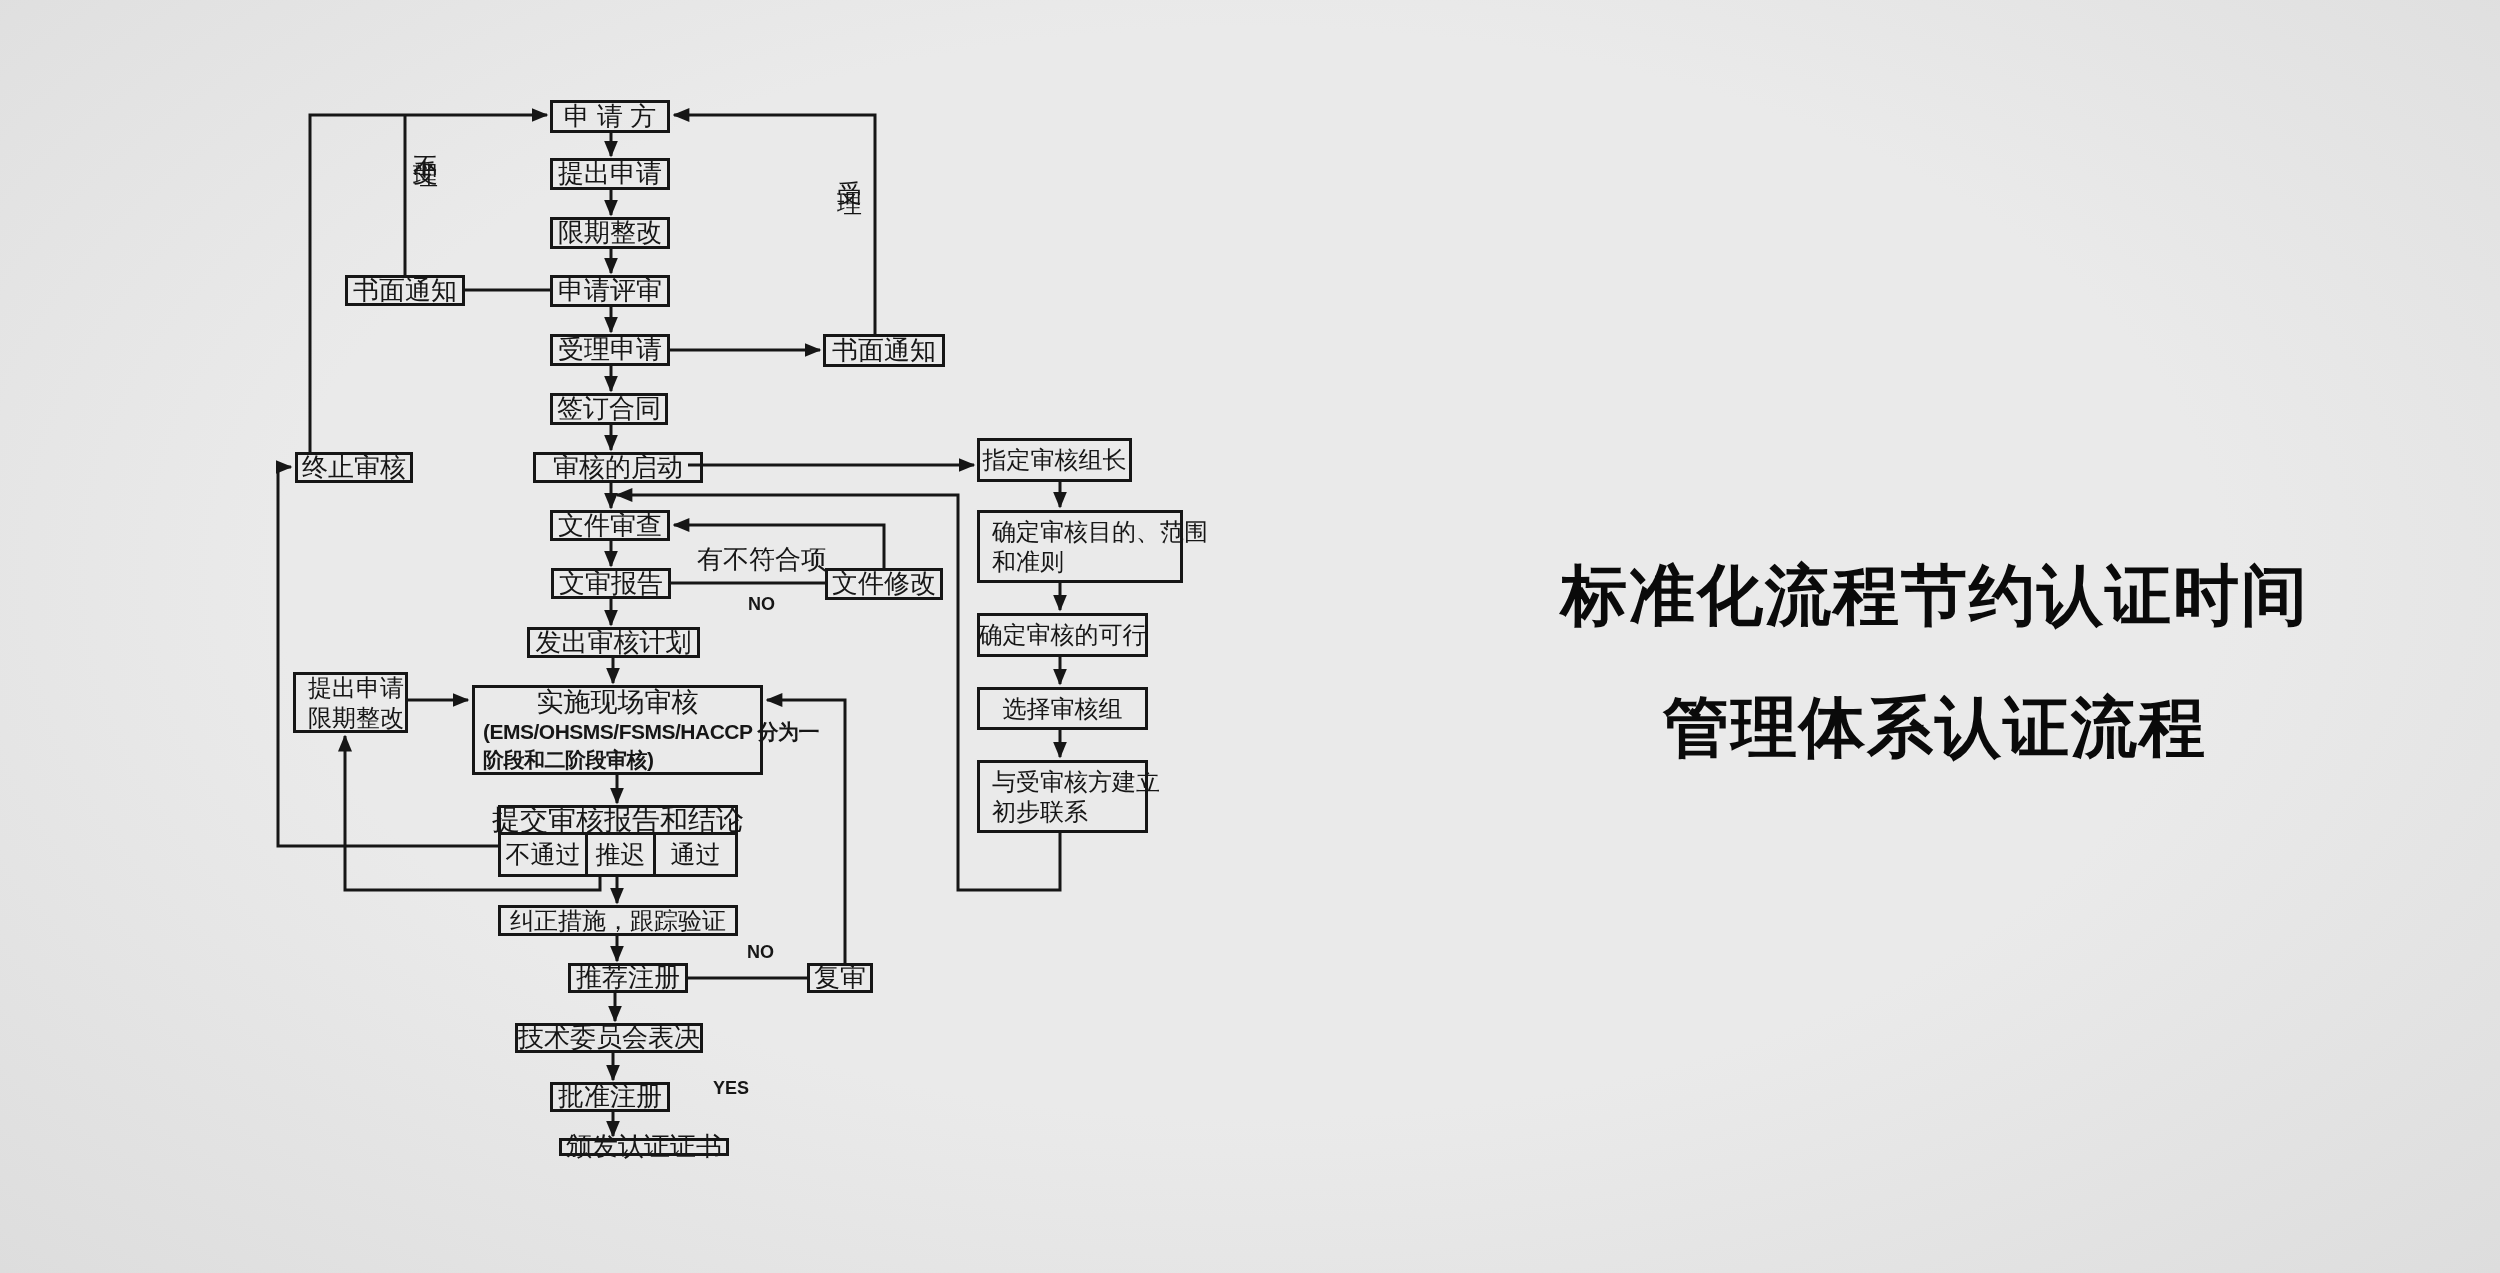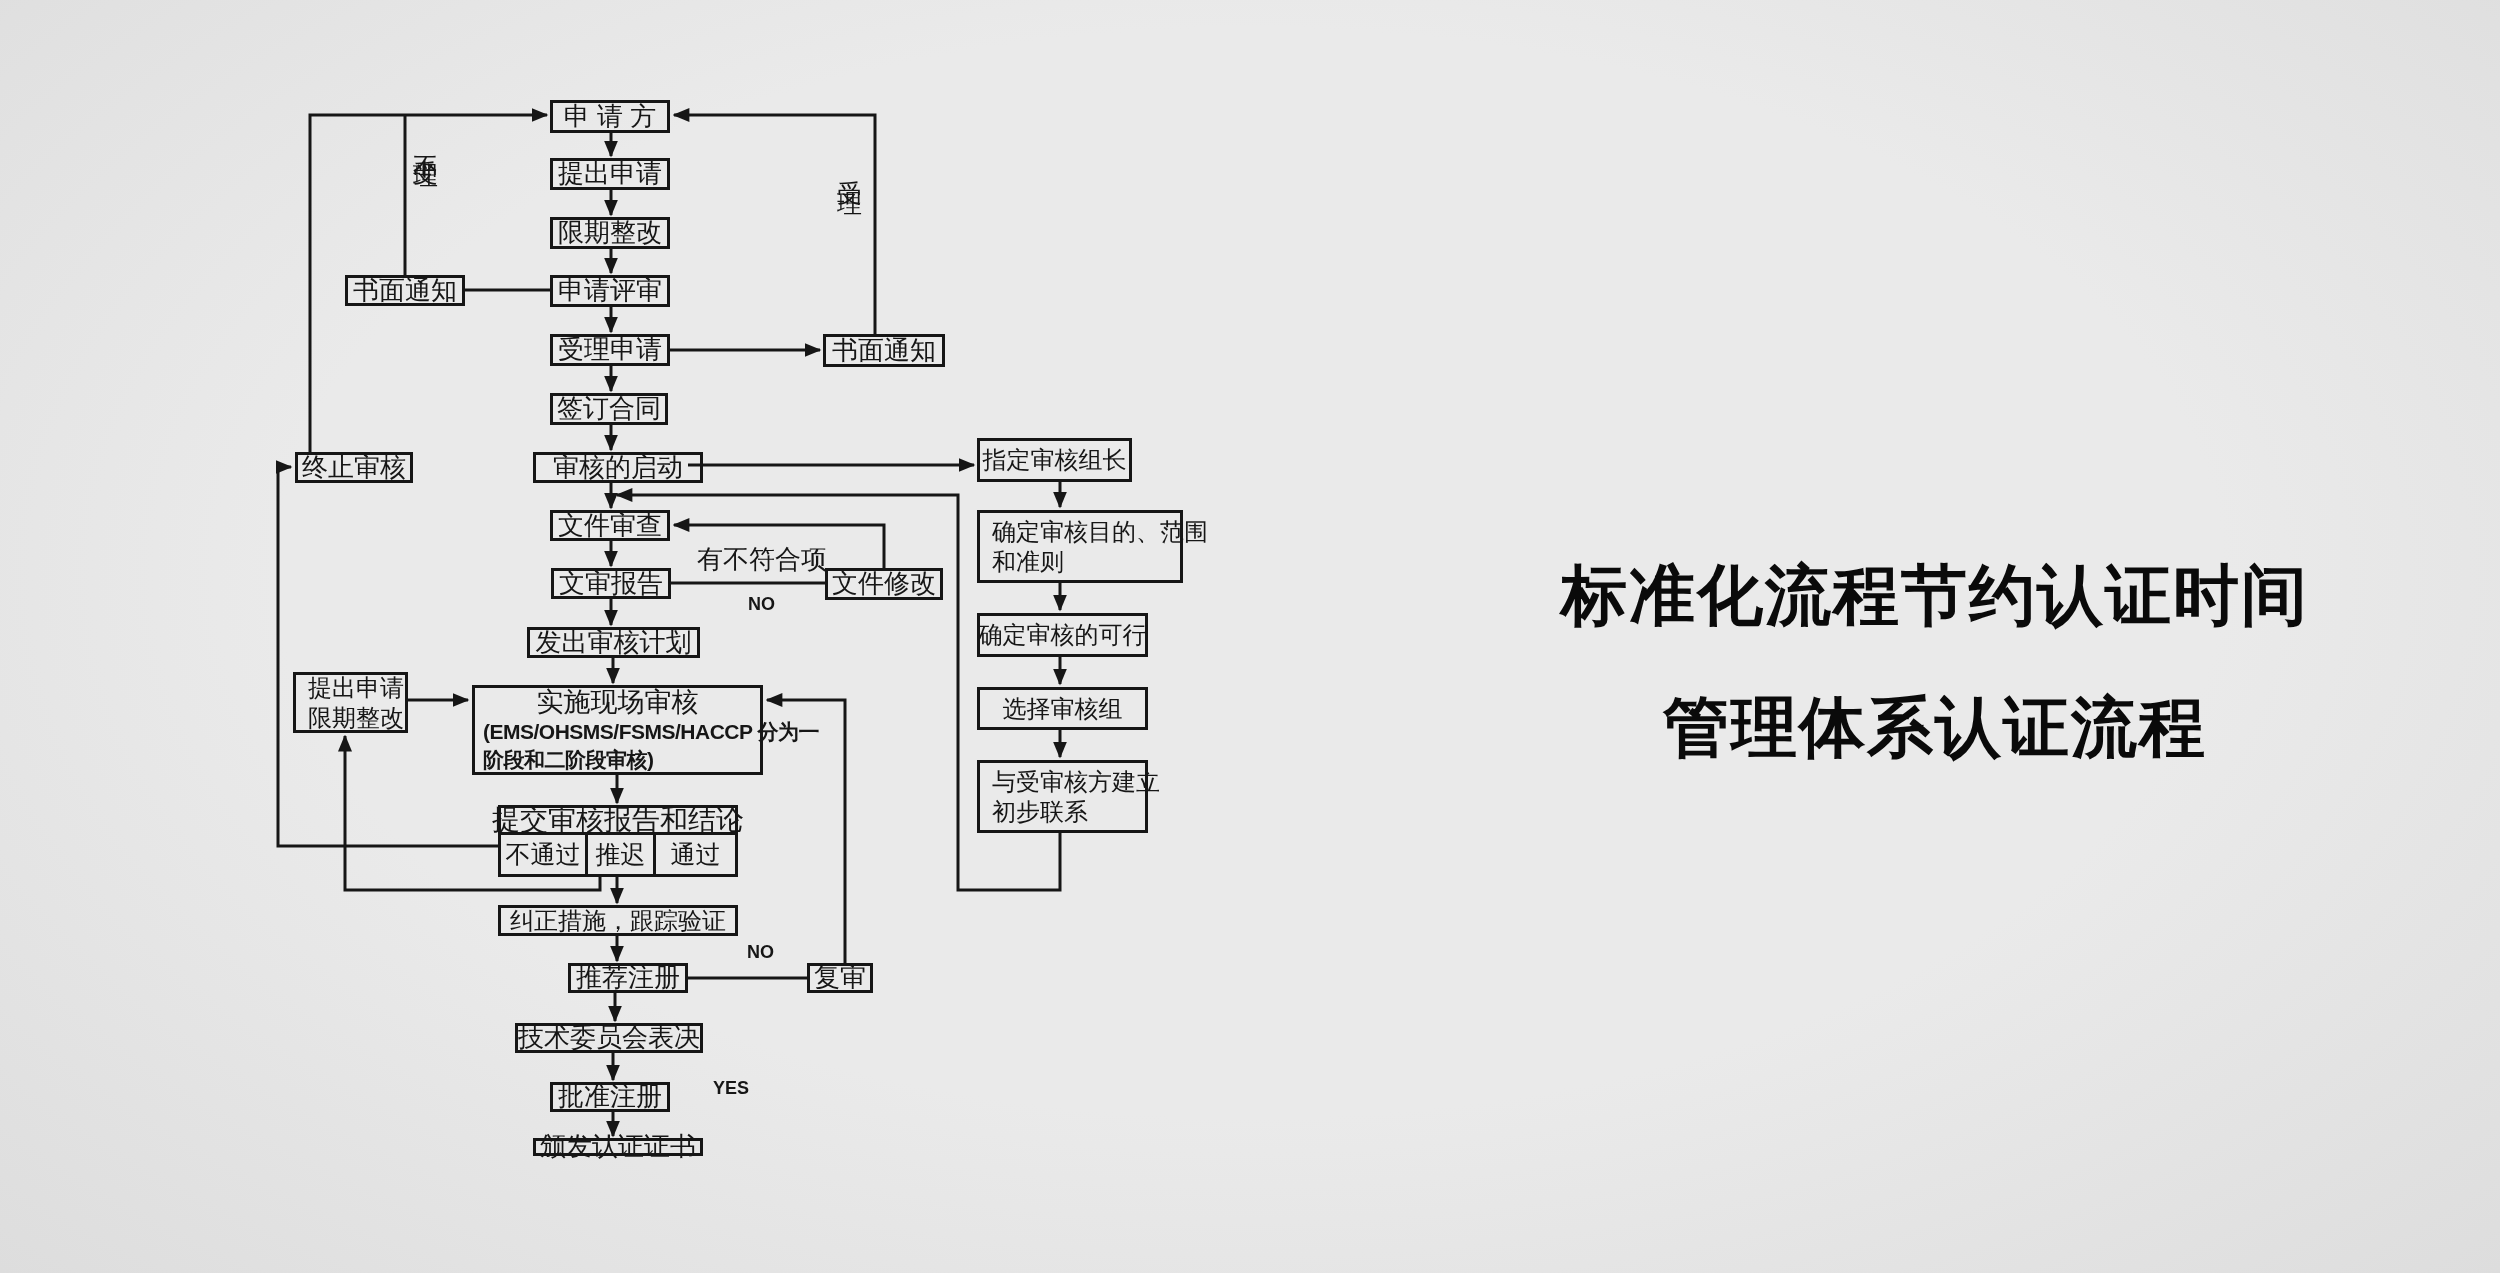--- a/index.html
+++ b/index.html
@@ -137,21 +137,21 @@
       <div class="cell c2">推迟</div>
       <div class="cell c3">通过</div>
     </div>
   </div>
 
   <div class="node" style="left:498px;top:905px;width:240px;height:31px;font-size:24px">纠正措施，跟踪验证</div>
   <div class="node" style="left:568px;top:963px;width:120px;height:30px">推荐注册</div>
   <div class="node" style="left:807px;top:963px;width:66px;height:30px">复审</div>
   <div class="node" style="left:515px;top:1023px;width:188px;height:30px">技术委员会表决</div>
   <div class="node" style="left:550px;top:1082px;width:120px;height:30px">批准注册</div>
-  <div class="node" style="left:533px;top:1138px;width:170px;height:18px">颁发认证证书</div>
+  <div class="node" style="left:559px;top:1138px;width:170px;height:18px">颁发认证证书</div>
 
   <div class="node rc" style="left:977px;top:438px;width:155px;height:44px">指定审核组长</div>
   <div class="node ml" style="left:977px;top:510px;width:206px;height:73px">
     <span>确定审核目的、范围</span>
     <span>和准则</span>
   </div>
   <div class="node rc" style="left:977px;top:613px;width:171px;height:44px">确定审核的可行</div>
   <div class="node rc" style="left:977px;top:687px;width:171px;height:43px">选择审核组</div>
   <div class="node ml" style="left:977px;top:760px;width:171px;height:73px">
     <span>与受审核方建立</span>

